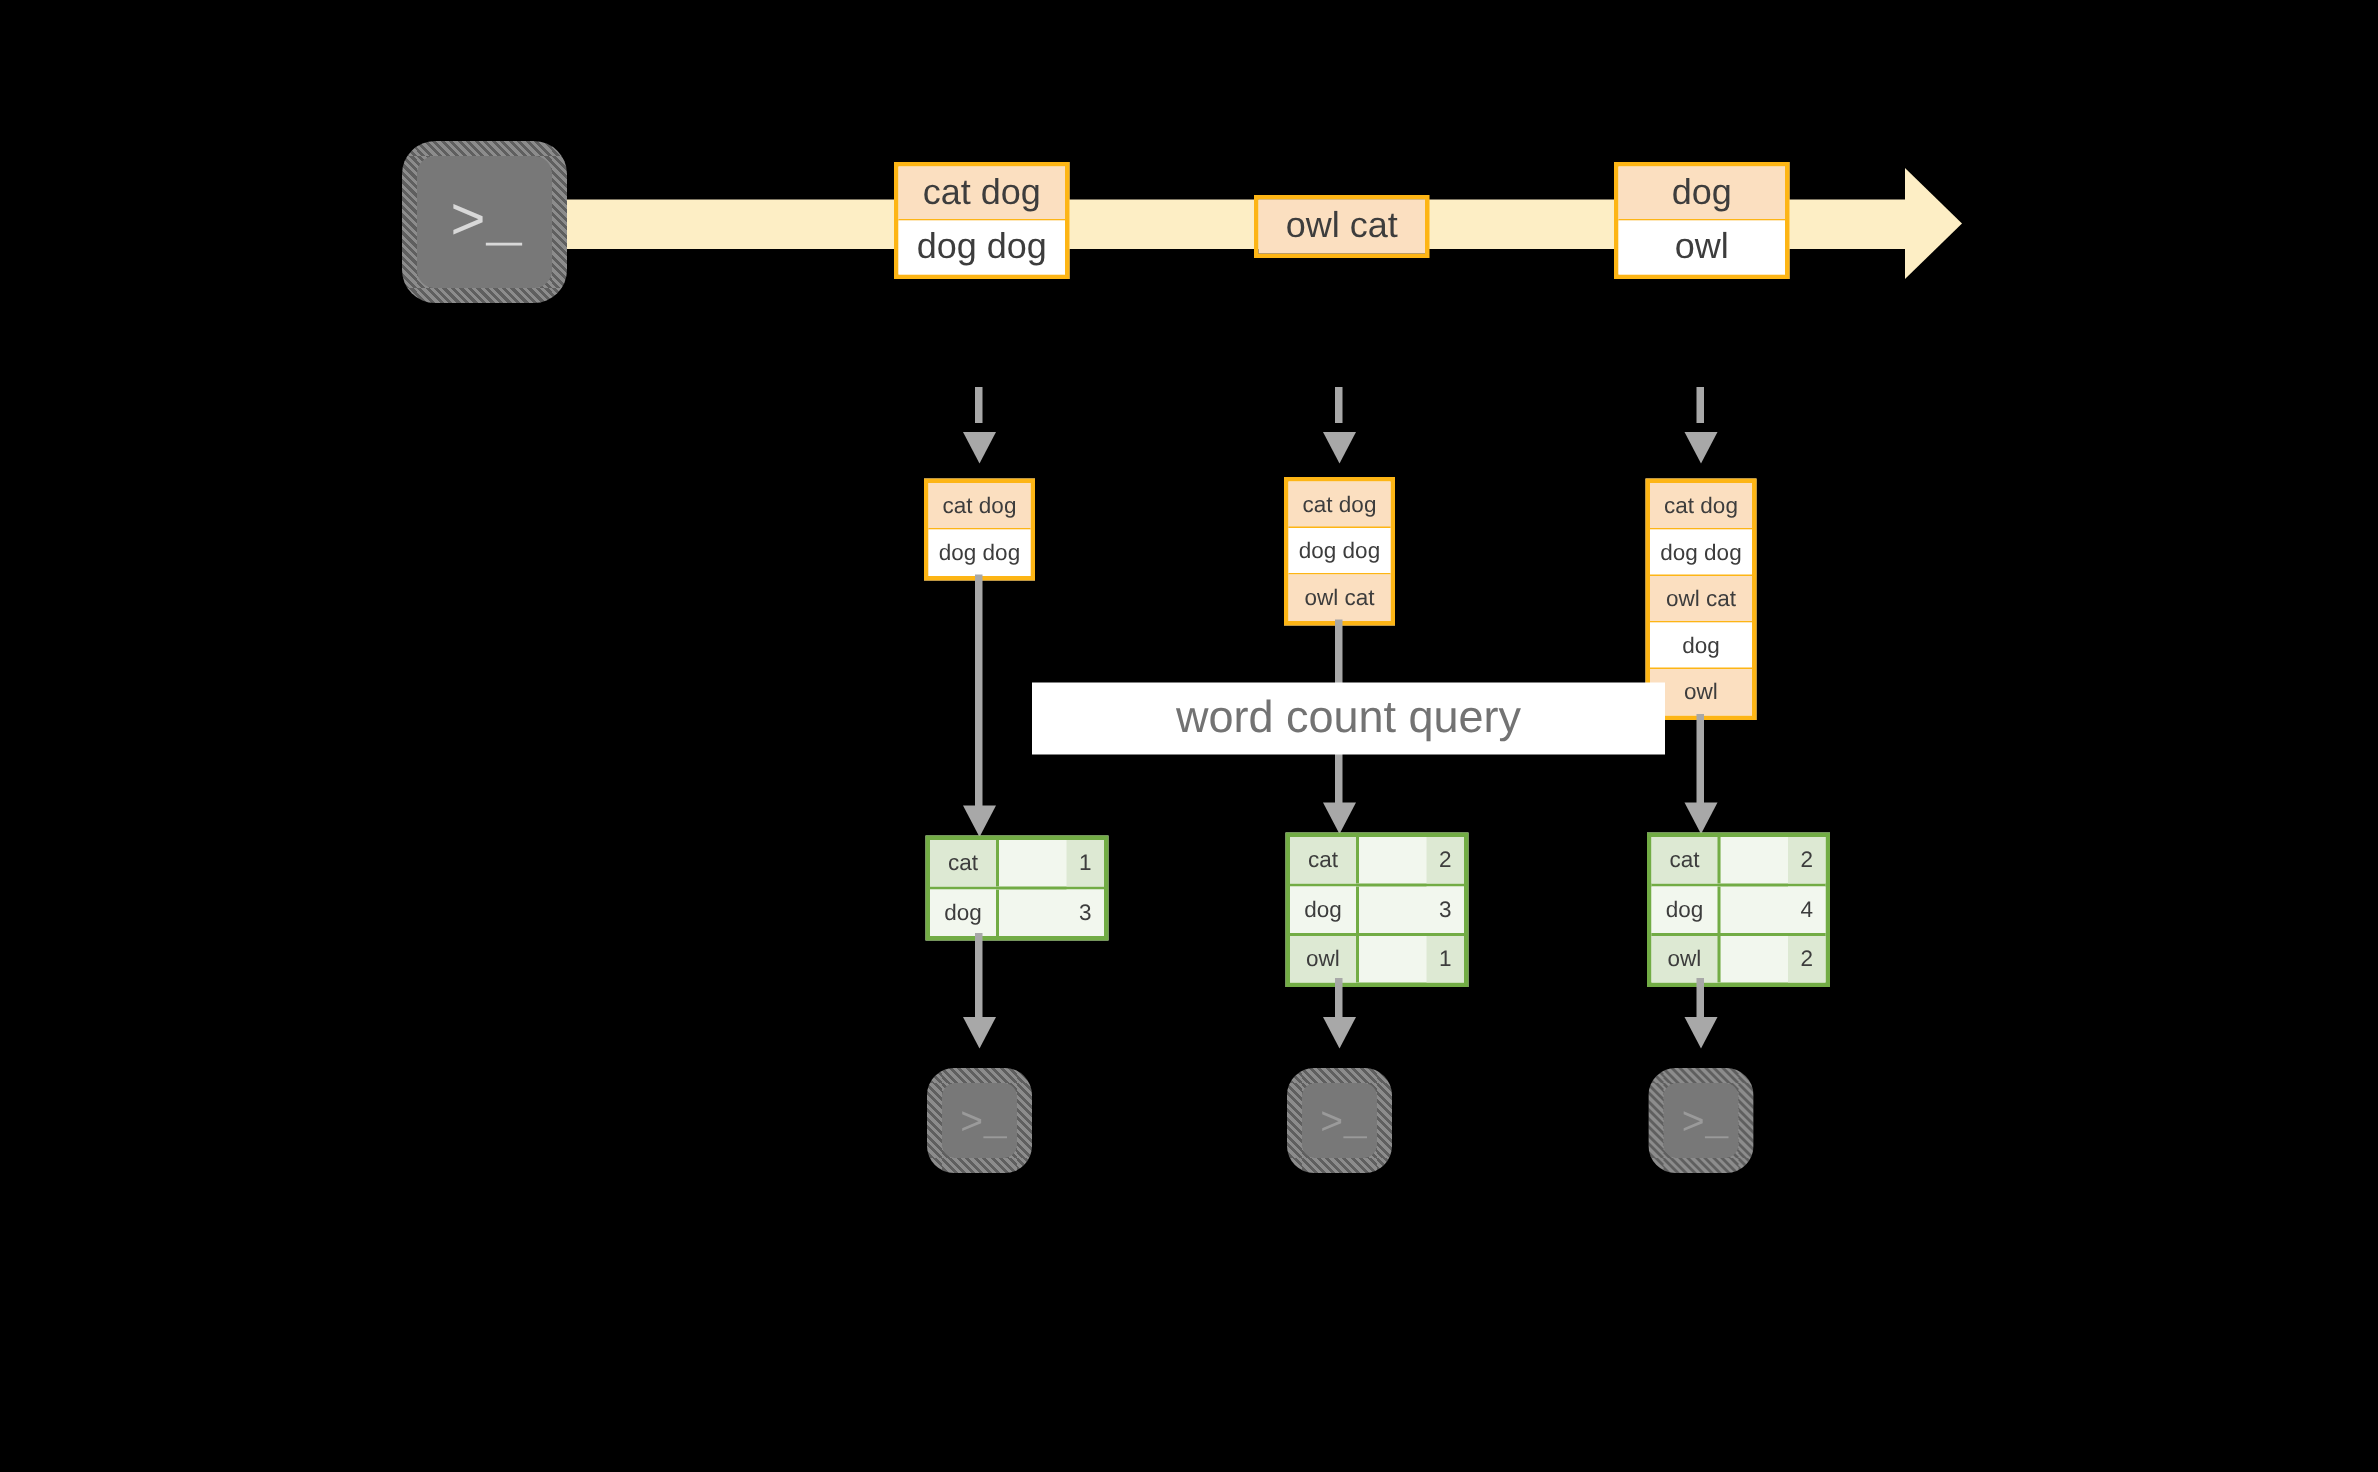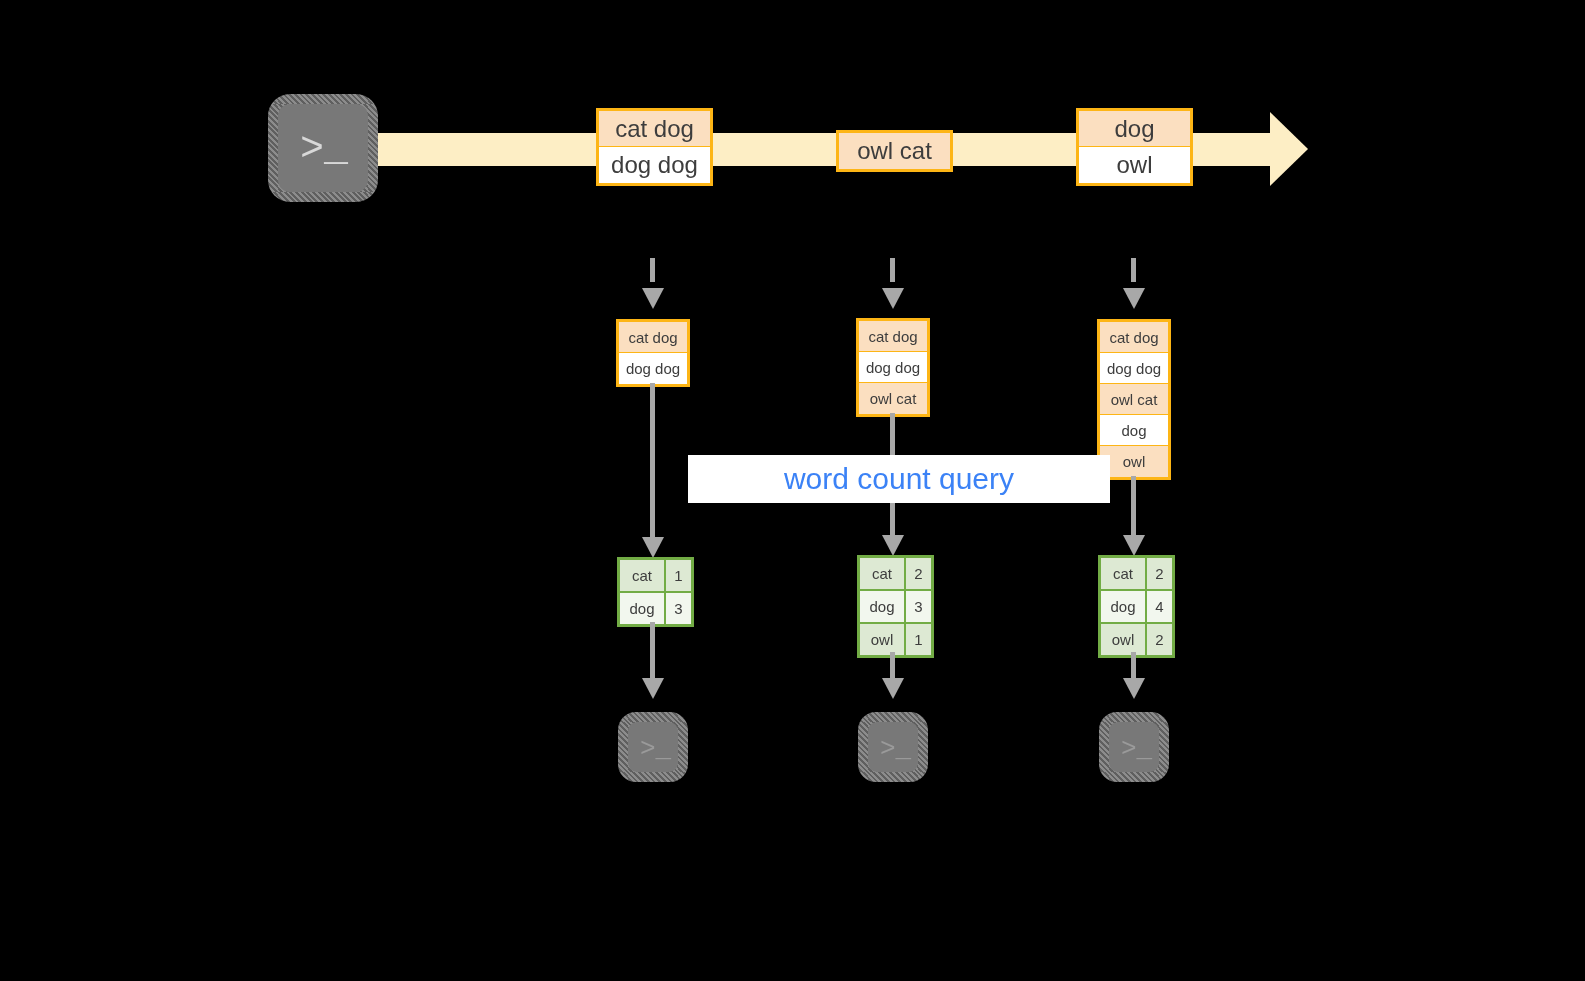--- a/index.html
+++ b/index.html
@@ -103,20 +103,21 @@
   
   .gtable {
     box-sizing: border-box;
     border: 3px solid #72ac45;
     background: #f2f7ee;
   }
   .gtable .trow {
     display: flex;
     height: 31px;
     border-bottom: 2px solid #72ac45;
+    gap: 45px;
   }
   .gtable .trow:last-child { border-bottom: none; }
   .gtable .trow.dark .tcell { background: #dde9d3; }
   .gtable .trow.light .tcell { background: #f2f7ee; }
   .gtable .tcell {
     box-sizing: border-box;
     display: flex;
     align-items: center;
     color: #3d3d3d;
     font-size: 15px;
@@ -154,21 +155,21 @@
     width: 422px; height: 48px;
     background: #ffffff;
   }
   #query-label {
     position: absolute;
     left: 0; top: 0;
     width: 422px; height: 48px;
     display: flex;
     align-items: center;
     justify-content: center;
-    color: #3b82f6;
+    color: #737373;
     font-size: 30px;
     white-space: nowrap;
   }
 </style>
 </head>
 <body>
 
 <div id="stage">
 
   <div class="abs" id="timeline-shaft"></div>

